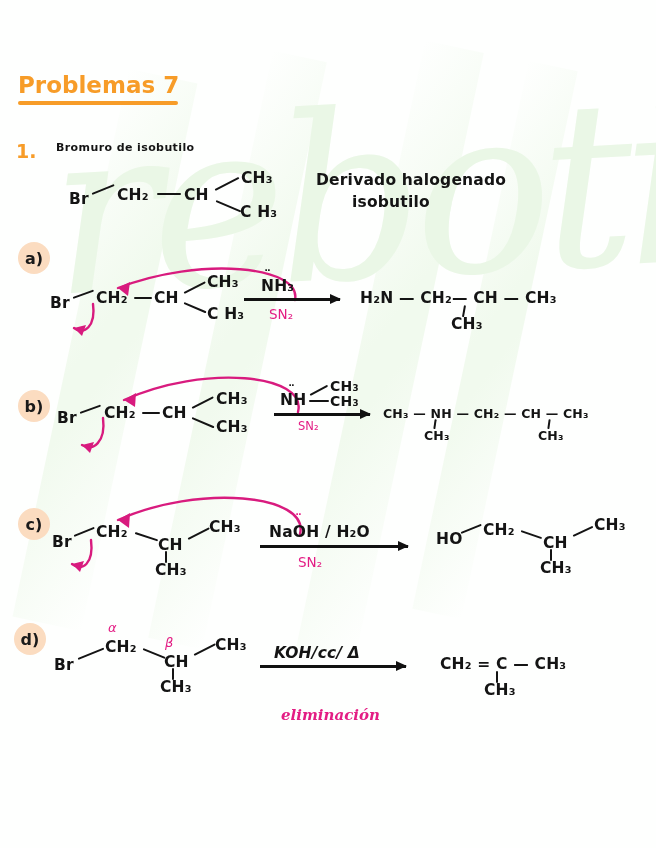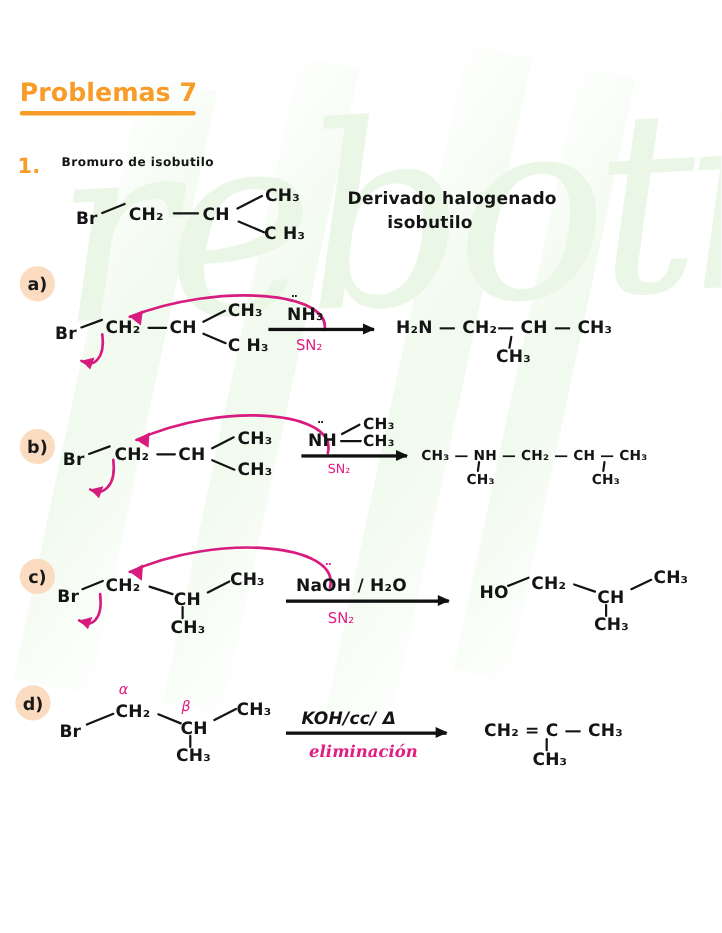--- a/index.html
+++ b/index.html
@@ -352,21 +352,21 @@
     <div class="bond" style="left:143px; top:648px; width:24px; transform:rotate(22deg);"></div>
     <div class="frag big abs" style="left:164px; top:653px;">CH</div>
     <div class="bond" style="left:194px; top:654px; width:24px; transform:rotate(-27deg);"></div>
     <div class="frag big abs" style="left:215px; top:636px;">CH₃</div>
     <div class="bond vert" style="left:172px; top:668px;"></div>
     <div class="frag big abs" style="left:160px; top:678px;">CH₃</div>
   </div>
 
   <div class="frag big abs" style="left:274px; top:644px;font-style:italic;">KOH/cc/ Δ</div>
   <div class="rxn-arrow" style="left:260px; top:665px; width:146px;"></div>
-  <div class="pink cursive" style="left:281px; top:674px;">eliminación</div>
+  <div class="pink cursive" style="left:281px; top:706px;">eliminación</div>
 
   <div>
     <div class="frag big abs" style="left:440px; top:655px;">CH₂ = C — CH₃</div>
     <div class="bond vert" style="left:496px; top:671px;"></div>
     <div class="frag big abs" style="left:484px; top:681px;">CH₃</div>
   </div>
 
 </div>
 
 </body></html>

